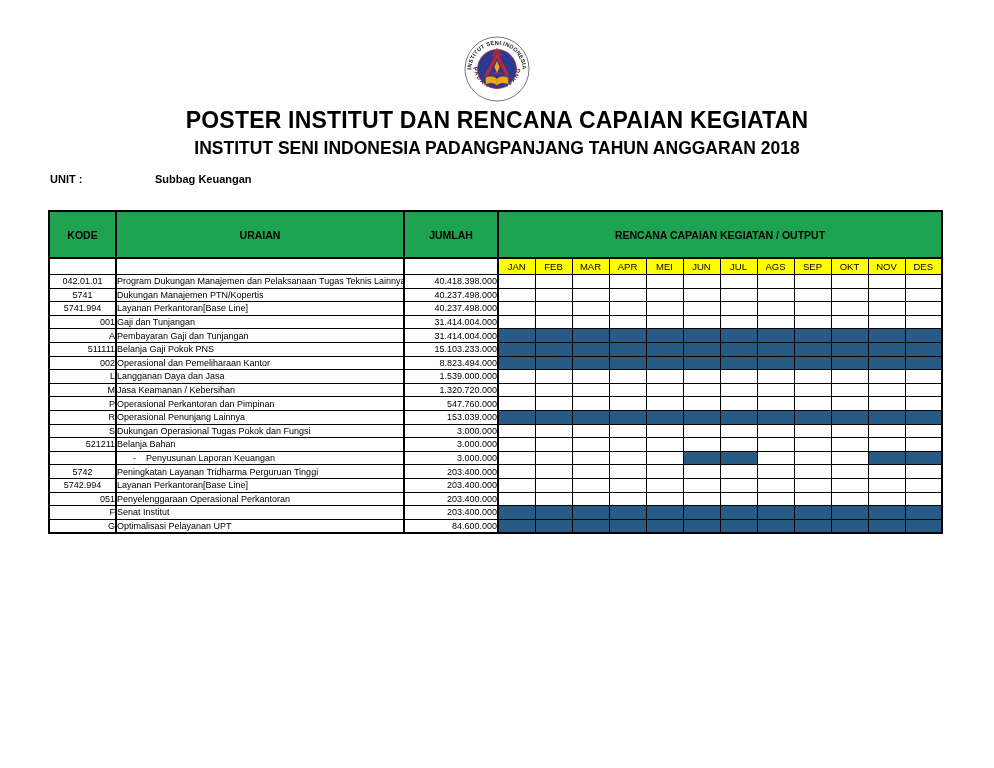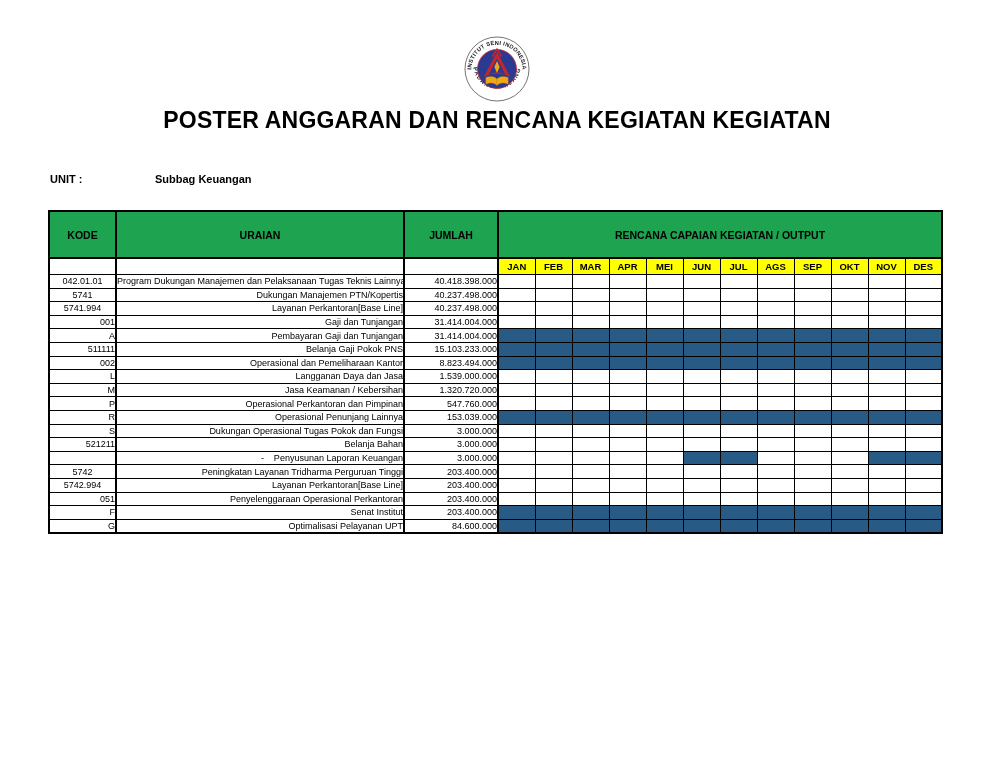--- a/index.html
+++ b/index.html
@@ -29,26 +29,26 @@
     border:1px solid #000;padding:0;overflow:hidden;white-space:nowrap;
     font-family:"Liberation Sans",sans-serif;
   }
   thead tr.main-header th{
     height:45px;background:var(--green,#1EA350);
     font-size:10.5px;font-weight:bold;text-align:center;vertical-align:middle;
     border-bottom-width:2px;
   }
   thead tr.sub-header th{height:15px;background:#fff;}
   thead tr.sub-header th.month{
-    background:var(--yellow,#FFFF00);font-size:9.5px;font-weight:bold;
+    background:var(--yellow,#FFFF00);font-size:9.5px;font-weight:normal;
   }
   tbody td{height:12.6px;font-size:9px;line-height:12px;vertical-align:middle;}
   td.kode{text-align:right;padding:0 3px;}
   td.kode.left{text-align:center;}
-  td.uraian{text-align:right;padding:0 3px;}
+  td.uraian{text-align:left;padding:0 3px;}
   td.uraian.indent{padding-left:16px;}
   td.jumlah{text-align:right;padding:0 4px;}
   td.month-cell.filled{background:var(--blue,#275A84);}
   .sep-l{border-left-width:2px !important;}
 </style>
 </head>
 <body>
 
 <div class="page">
 
@@ -66,21 +66,22 @@
     </text>
     <circle cx="50" cy="50" r="29.5" fill="var(--logo-blue,#2B3990)" stroke="var(--logo-red,#C1272D)" stroke-width="1.2"></circle>
     <path d="M50,24 L70,62 Q50,52 30,62 Z" fill="var(--logo-red,#C1272D)"></path>
     <path d="M50,34 L63,59 Q50,51 37,59 Z" fill="var(--logo-blue,#2B3990)"></path>
     <path d="M43,31 L50,20 L57,31" stroke="var(--logo-red,#C1272D)" stroke-width="2.4" fill="none"></path>
     <path d="M50,38 L54,47 L50,56 L46,47 Z" fill="var(--logo-gold,#F0A818)"></path>
     <path d="M33,63 C40,60 47,61 50,65 L50,75 C47,71 40,70 33,73 Z" fill="var(--logo-gold,#F0A818)" stroke="#b07708" stroke-width="0.5"></path>
     <path d="M67,63 C60,60 53,61 50,65 L50,75 C53,71 60,70 67,73 Z" fill="var(--logo-gold,#F0A818)" stroke="#b07708" stroke-width="0.5"></path>
   </svg>
 
-  <div class="page-title">POSTER ANGGARAN DAN RENCANA KEGIATAN KEGIATAN</div>
+  <div class="page-title">POSTER INSTITUT DAN RENCANA CAPAIAN KEGIATAN</div>
+  <div class="page-subtitle">INSTITUT SENI INDONESIA PADANGPANJANG TAHUN ANGGARAN 2018</div>
 
   <div class="unit-row">
     <span class="unit-label">UNIT :</span>
     <span class="unit-value">Subbag Keuangan</span>
   </div>
 
   <table class="poster">
     <colgroup>
       <col style="width:67px">
         <col style="width:288px">

